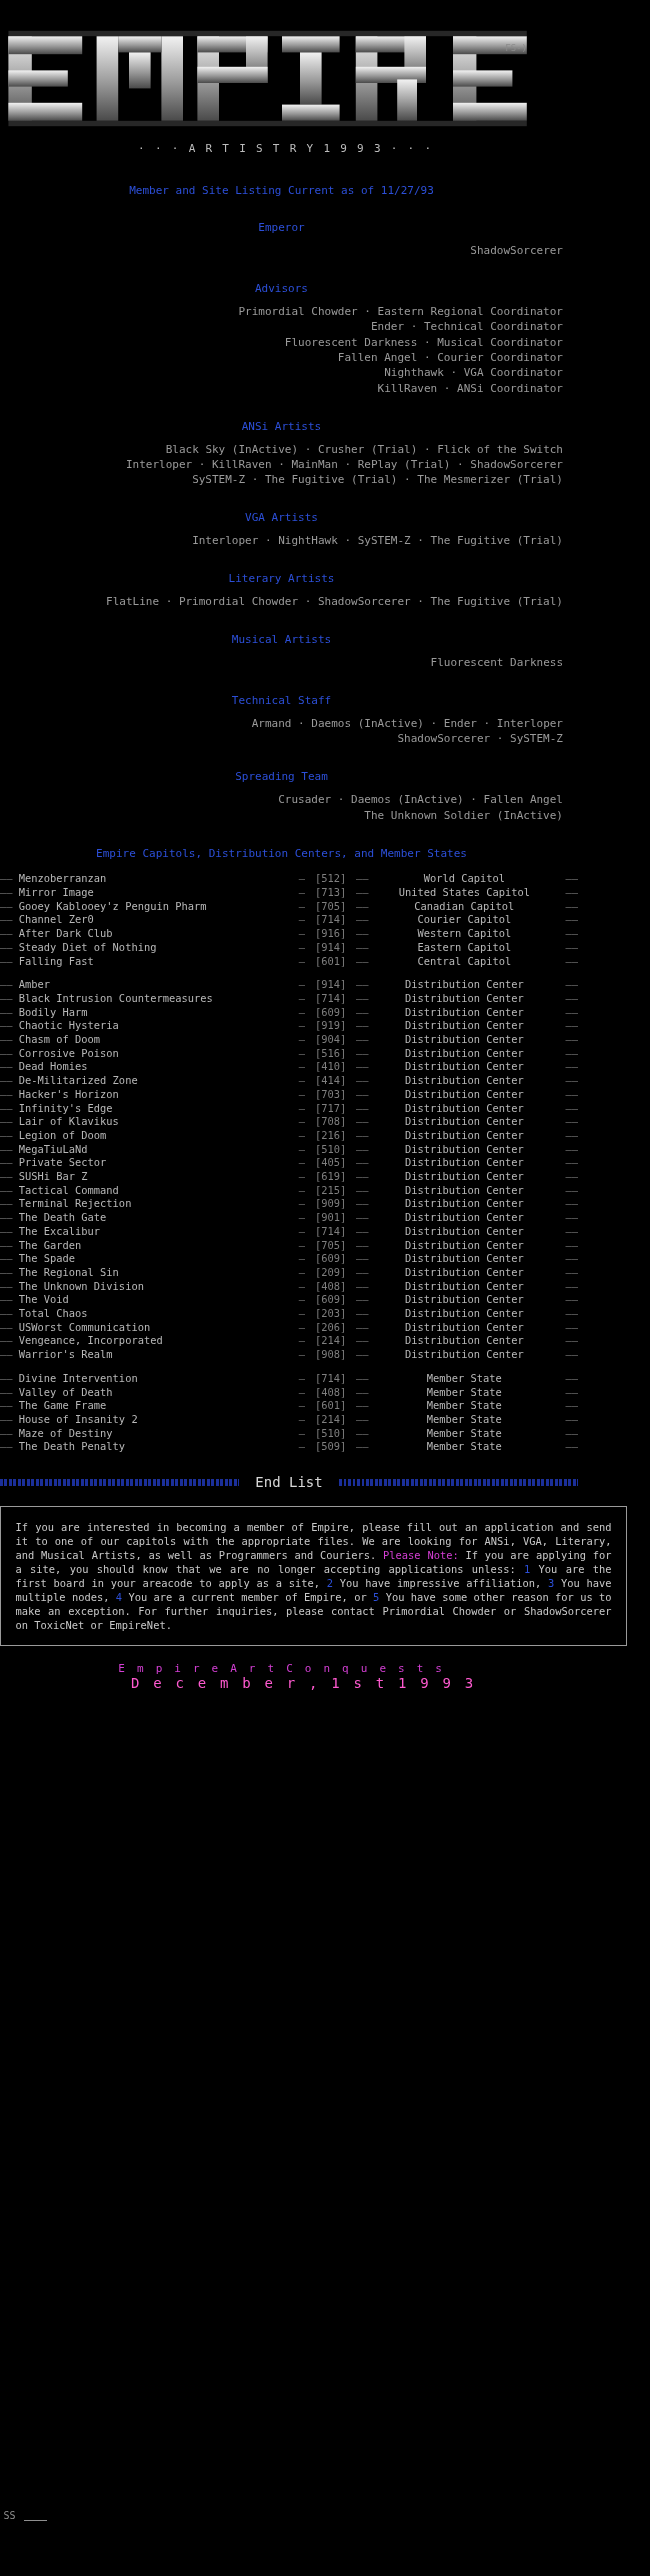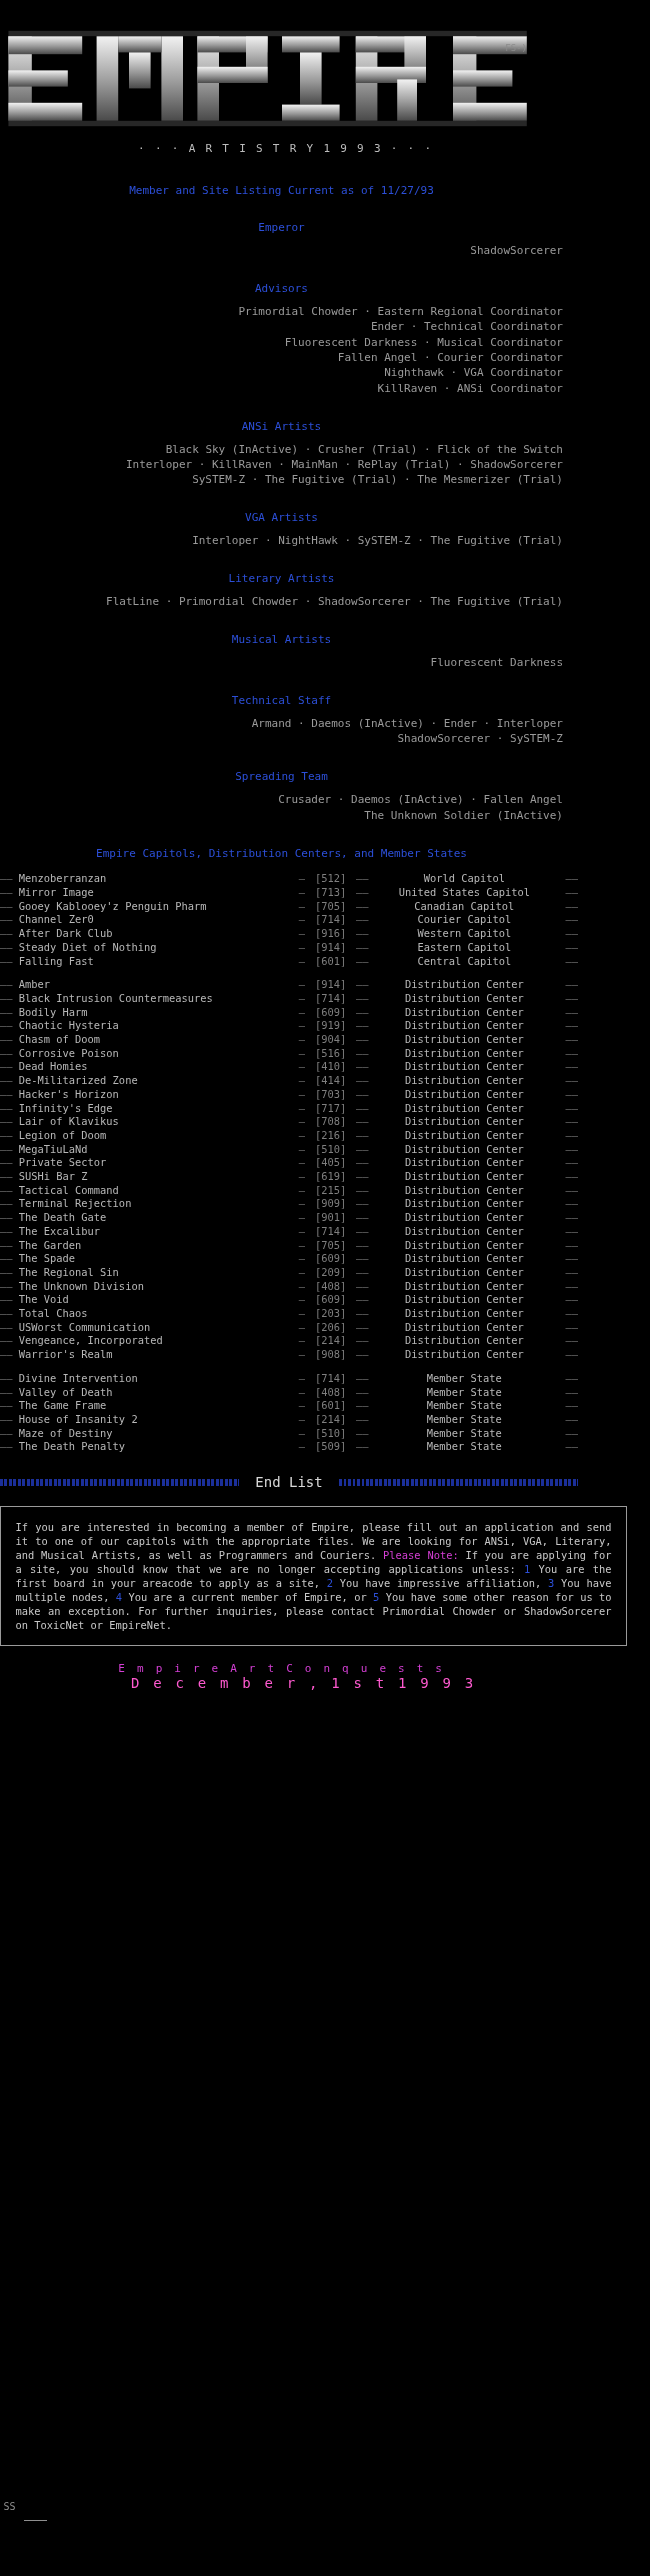--- a/index.html
+++ b/index.html
@@ -45,21 +45,21 @@
   
   .boxwrap{margin:16.3px auto 0 auto;width:596px;border:0.9px solid #9a9a9a;padding:12.6px 14.5px;}
   .boxtext{font-size:10.4px;line-height:14px;color:#c9c9c9;text-align:justify;}
   .boxtext .warn{color:#d43fd4;}
   .boxtext .num{color:#2c4fd8;}
 
   
   .foot{margin-top:16.3px;text-align:center;}
   .foot .t1{color:#d43fd4;font-size:11px;letter-spacing:2.7px;}
   .foot .t2{color:#ff5ad0;font-size:14px;letter-spacing:2.7px;padding-left:44px;}
-  .ssmark{position:absolute;left:3.6px;bottom:64px;color:#8f8f8f;font-size:10px;}
+  .ssmark{position:absolute;left:3.6px;bottom:55px;color:#8f8f8f;font-size:10px;}
   .ssline{position:absolute;left:23.5px;bottom:55px;width:23.5px;height:0.9px;background:#8f8f8f;}
 </style>
 </head>
 <body>
 
 <div class="page">
 
   <div class="logo-wrap">
     <svg class="logo" width="560" height="117" viewBox="0 0 620 130">
       <defs>

